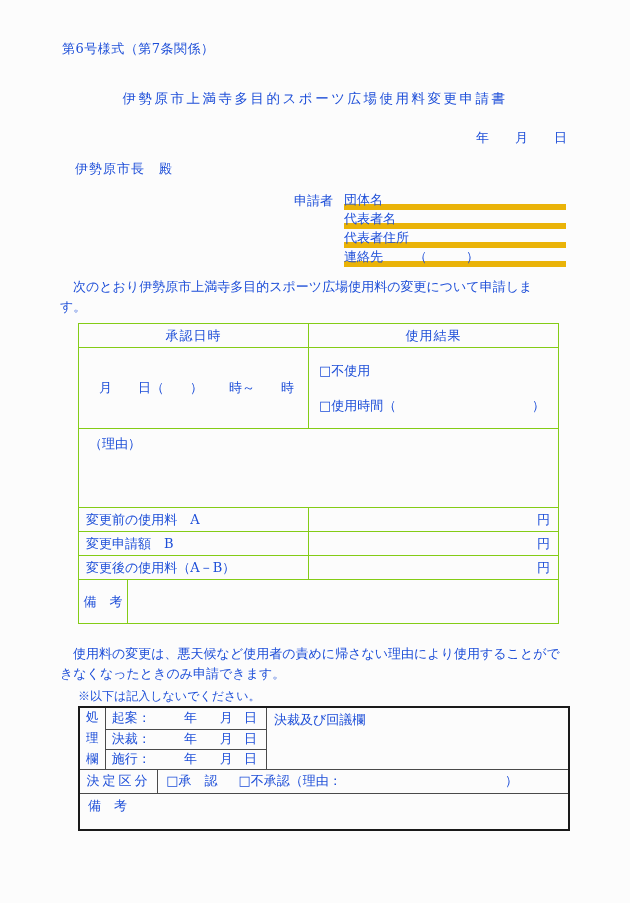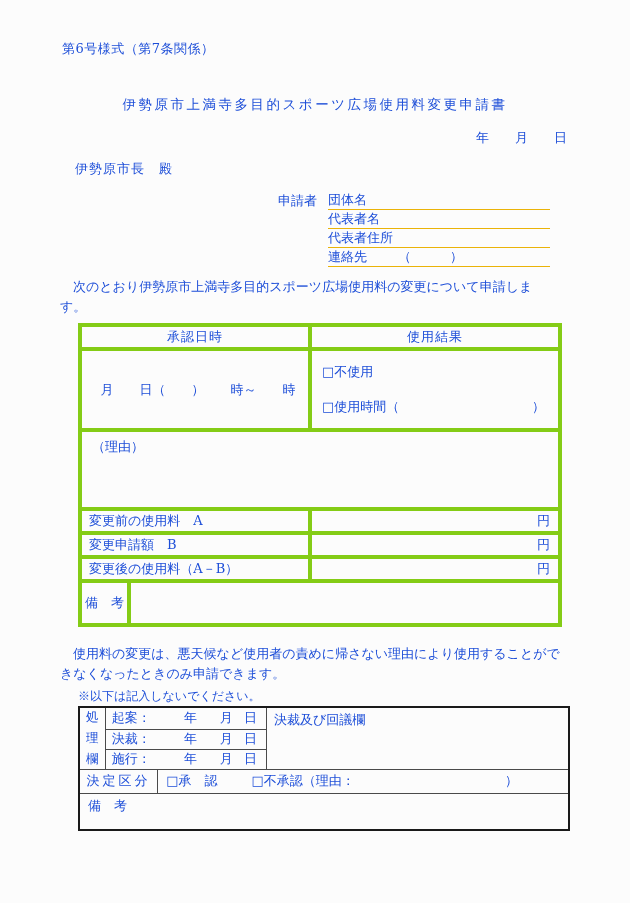--- a/index.html
+++ b/index.html
@@ -10,38 +10,38 @@
     margin:0 auto;
     background:#fcfcfc;
     color:#1d4ed8;
     font-family:"DejaVu Serif","Liberation Serif",serif;
     font-size:13px;
     overflow:hidden;
   }
   .abs { position:absolute; }
 
   .form-number { left:62px; top:40px; letter-spacing:0.5px; }
-  .doc-title   { left:0; right:0; top:96px; text-align:center; letter-spacing:2.5px; font-size:13.5px; }
+  .doc-title   { left:0; right:0; top:90px; text-align:center; letter-spacing:2.5px; font-size:13.5px; }
   .date-line   { top:129px; right:63px; }
   .addressee   { left:75px; top:160px; letter-spacing:1px; }
 
-  .applicant { left:278px; top:191px; display:flex; align-items:flex-start; }
+  .applicant { left:294px; top:191px; display:flex; align-items:flex-start; }
   .applicant-label { margin-right:11px; line-height:19px; }
   .applicant-fields { width:222px; }
-  .app-field { height:19px; line-height:17px; border-bottom:1px solid #eab308; display:flex; }
+  .app-field { height:19px; line-height:17px; border-bottom:6px solid #eab308; display:flex; }
   .app-field .suffix { margin-left:31px; }
 
   .para { left:60px; width:520px; line-height:20px; white-space:nowrap; }
   .intro-para { top:277px; }
   .note-para  { top:644px; }
 
   .staff-note { left:78px; top:688px; font-size:12px; }
 
   table { border-collapse:collapse; table-layout:fixed; }
-  td { border:4px solid #84cc16; font-size:13px; vertical-align:middle; overflow:hidden; }
+  td { border:1px solid #84cc16; font-size:13px; vertical-align:middle; overflow:hidden; }
 
   .main-table { left:78px; top:323px; width:480px; }
   .r-head td { height:24px; text-align:center; letter-spacing:1px; }
   .r-date td { height:81px; }
   .c-date { text-align:center; padding-left:6px; }
   .c-result { vertical-align:middle; }
   .c-result .chk { padding-left:10px; }
   .c-result .chk + .chk { margin-top:17px; }
   .chk-row { display:flex; }
   .chk-row .close-paren { margin-left:auto; margin-right:13px; }
@@ -63,21 +63,21 @@
   .prow .py, .prow .pm { margin-right:auto; }
   .prow span { white-space:nowrap; }
   .prow .plbl { flex:0 0 auto; margin-right:22px; }
   .prow .py { margin:0 auto; }
   .prow .pm { margin:0 auto; }
   .c-approval { vertical-align:top; padding:3px 0 0 7px; }
   .r-decision td { height:24px; }
   .c-dec-label { text-align:center; letter-spacing:3px; }
   .c-dec-opts { }
   .dec-opts-inner { display:flex; align-items:center; padding-left:8px; }
-  .dec-opts-inner .opt-approve { margin-right:34px; }
+  .dec-opts-inner .opt-approve { margin-right:21px; }
   .dec-opts-inner .dec-close { margin-left:auto; margin-right:50px; }
   .r-pnotes td { height:37px; vertical-align:top; padding:3px 0 0 8px; }
 </style>
 </head>
 <body>
 
 <div class="page">
 
   <div class="abs form-number">第6号様式（第7条関係）</div>
 

